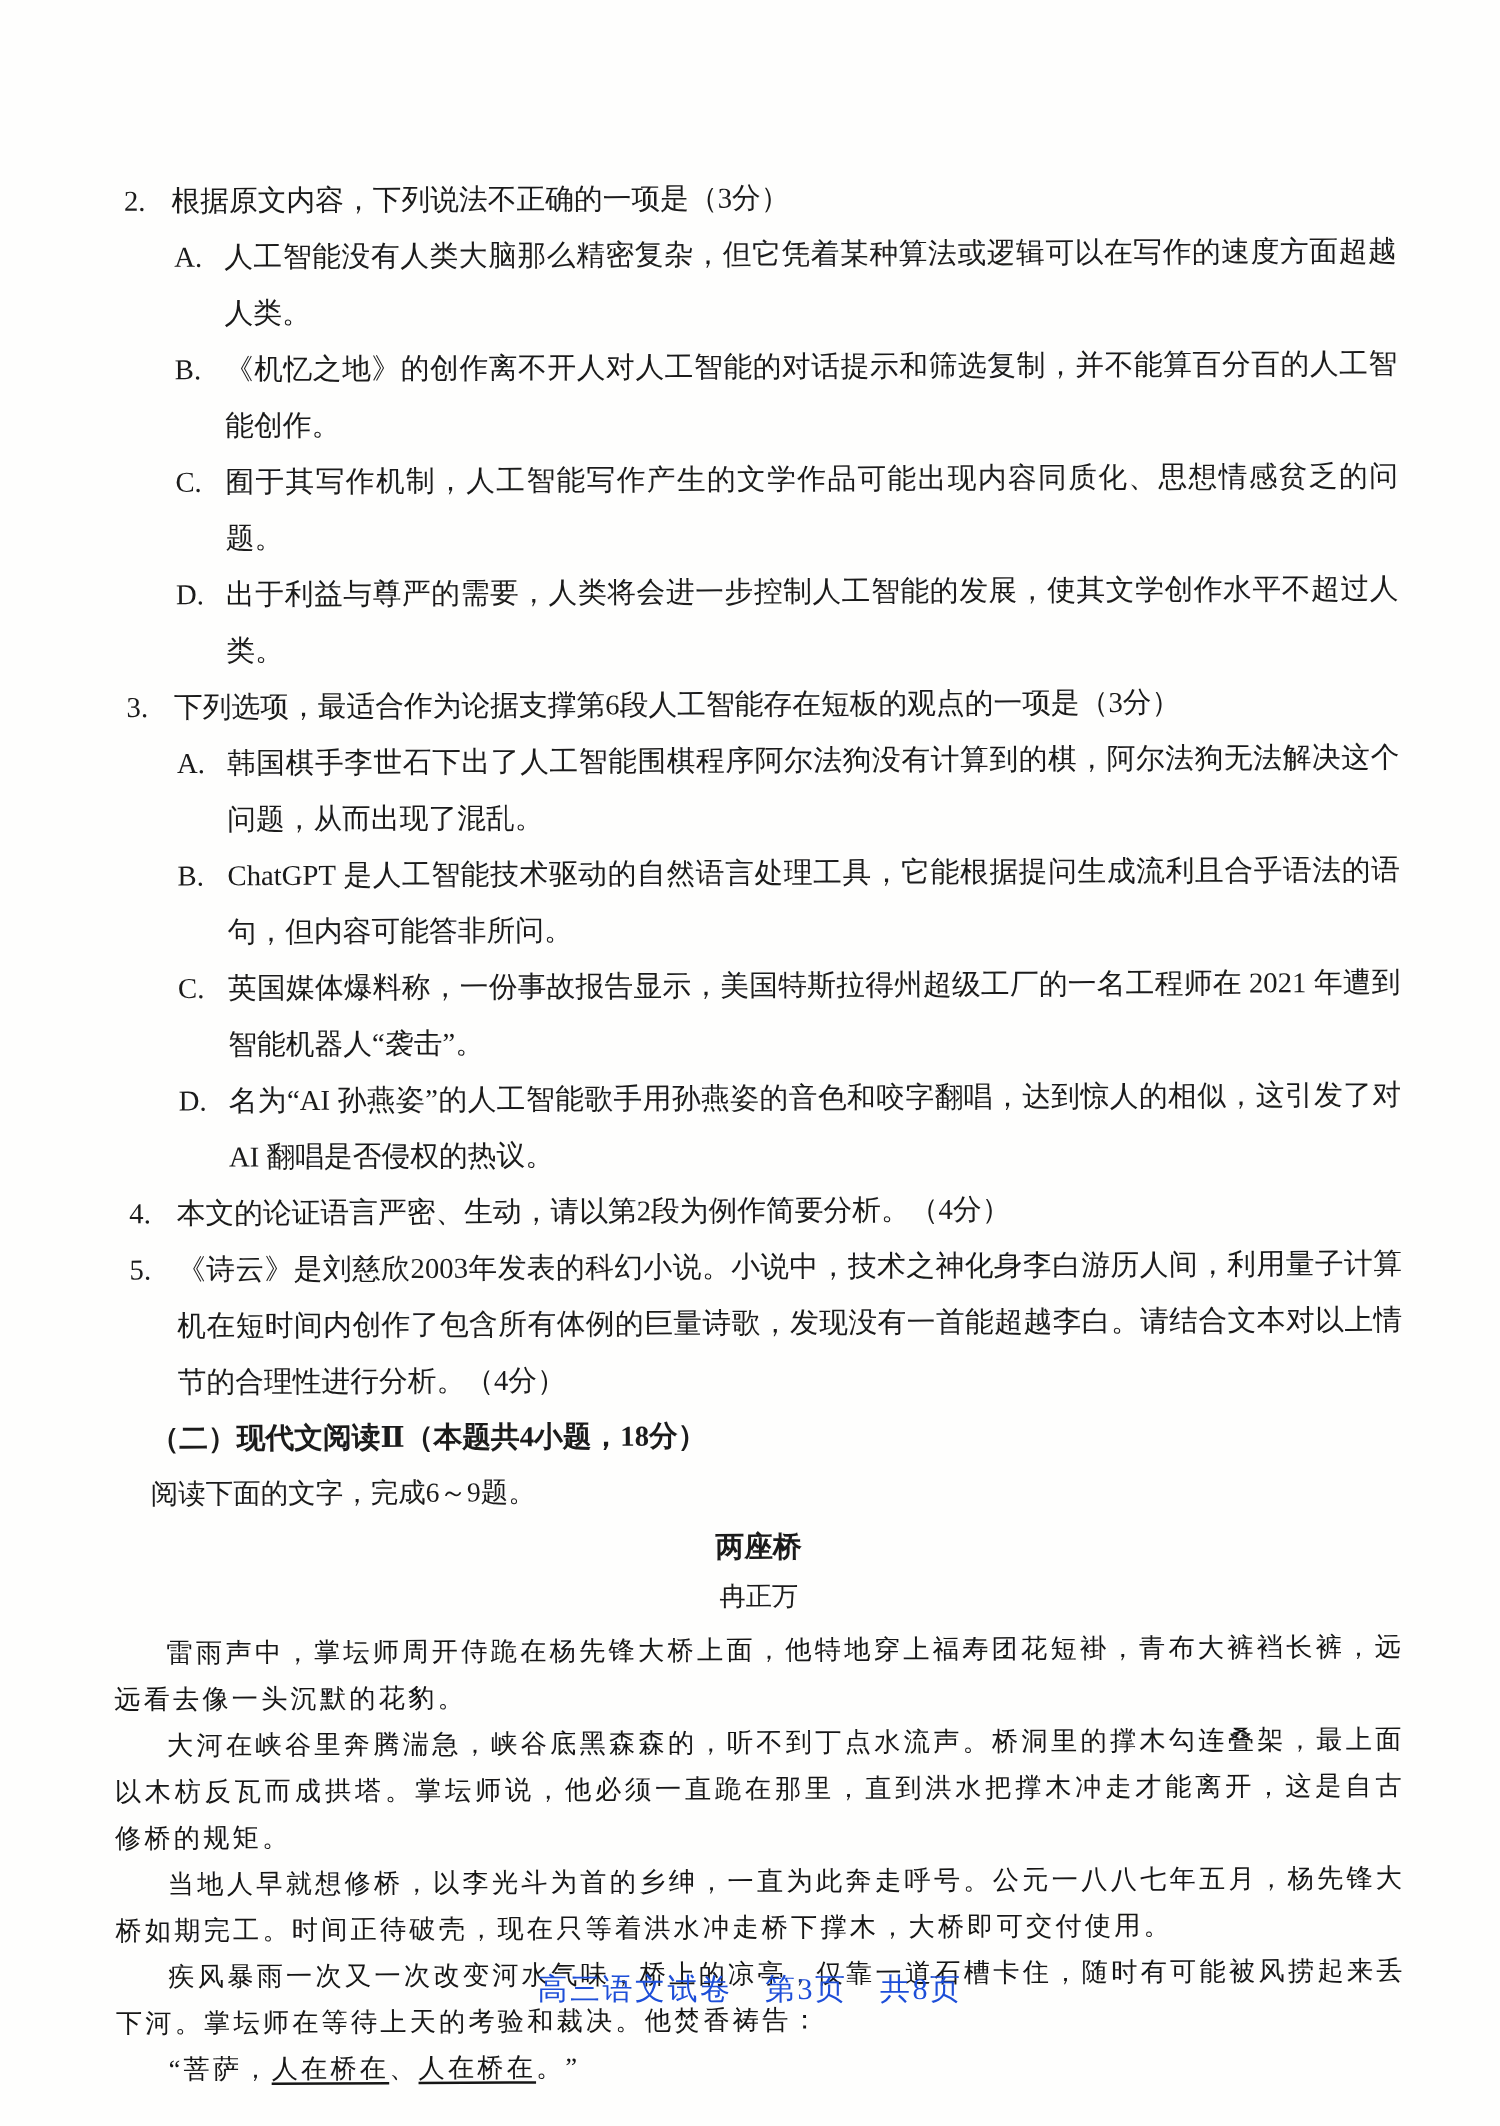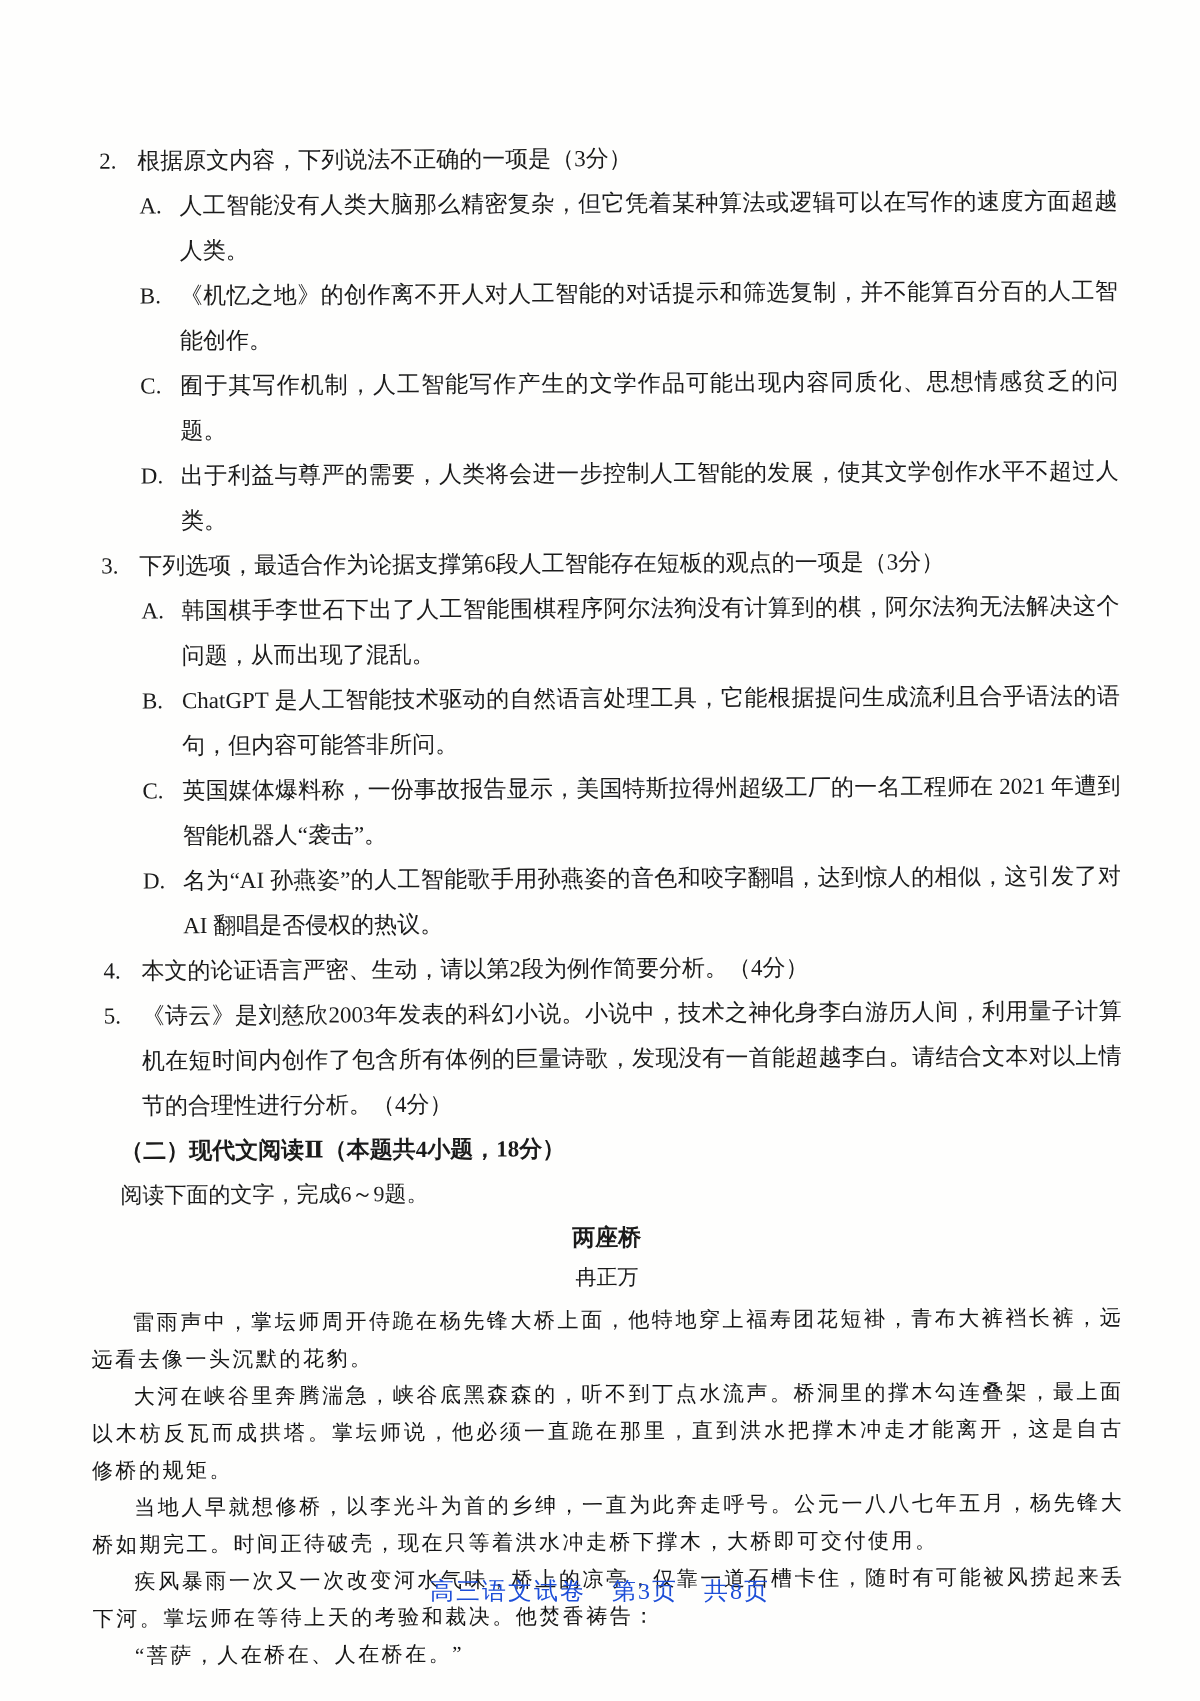--- a/index.html
+++ b/index.html
@@ -28,21 +28,21 @@
   
   .sec-heading {
     font-weight:bold; font-size:23px; line-height:46px;
     margin-left:30px;
   }
   .sec-instruction { font-size:22px; line-height:42px; margin-left:30px; }
   .p-title { text-align:center; font-size:23px; font-weight:bold; line-height:40px; margin-top:4px; }
   .p-author { text-align:center; font-size:21px; line-height:38px; margin-bottom:6px; }
   .passage { font-size:21px; line-height:37px; color:#161616; }
   .passage p { margin:0; text-indent:2em; text-align:justify; letter-spacing:2.5px; }
-  .u { text-underline-offset:4px;margin-top:12px; }
+  .u { text-decoration:underline; text-underline-offset:4px;margin-top:12px; }
   
   .footer {
     position:absolute; top:1575px; left:0; width:100%;
     text-align:center; font-size:24px; letter-spacing:2px; color:#1d4ed8;
   }
 </style>
 </head>
 <body>
 
 <div class="page">

